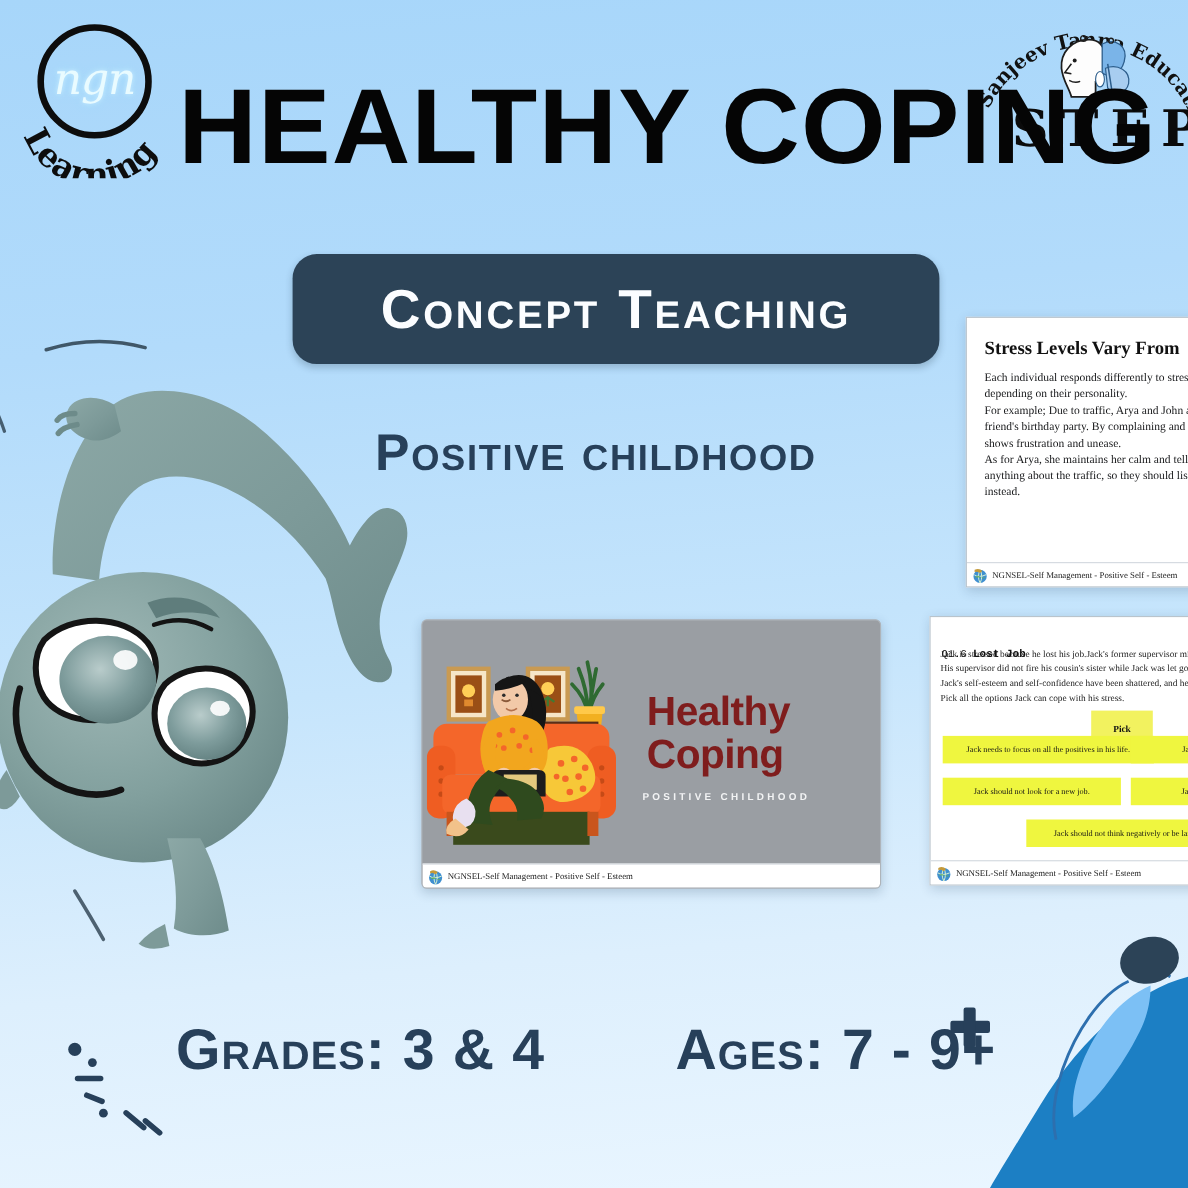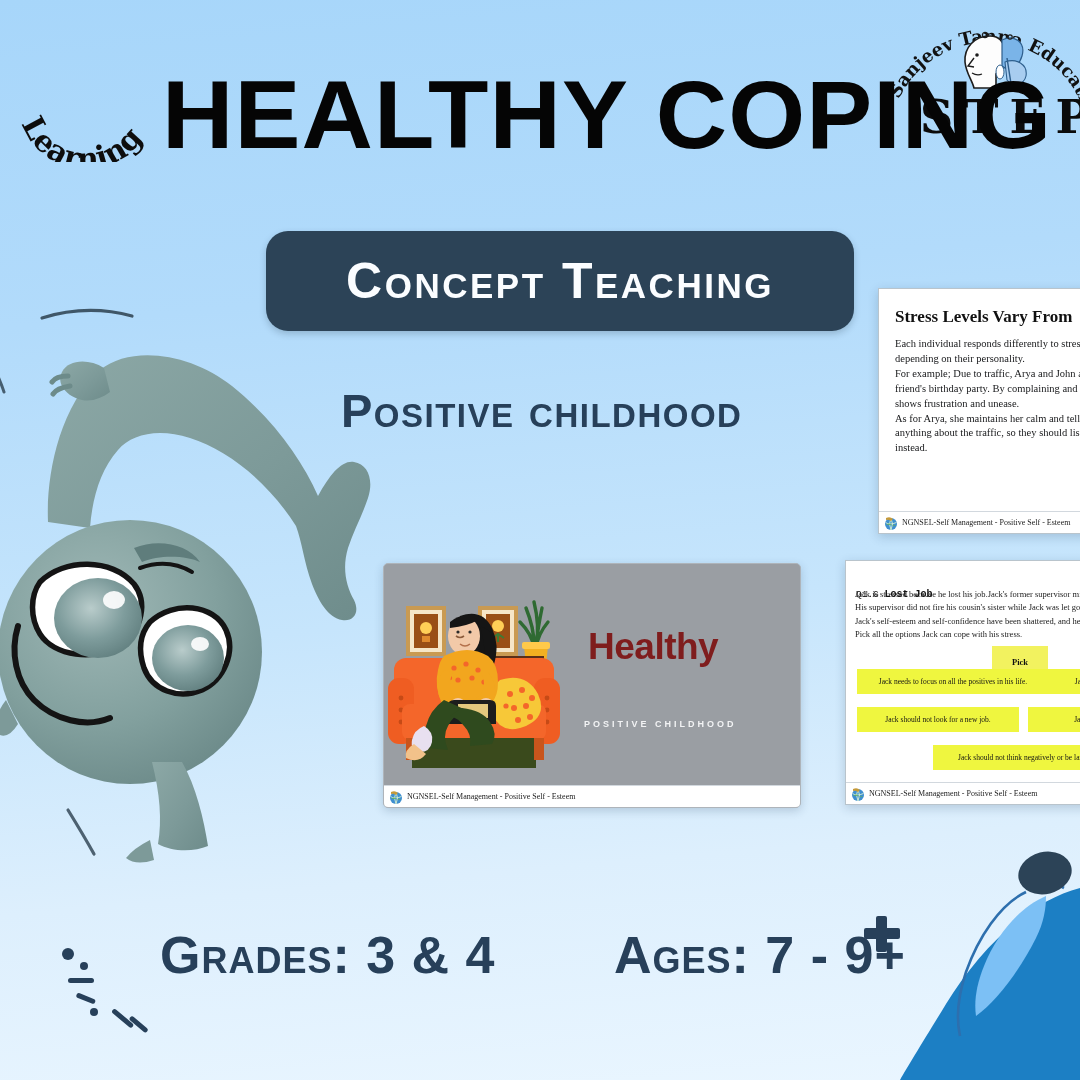--- a/index.html
+++ b/index.html
@@ -166,20 +166,23 @@
   
   #sparkles { position:absolute; left:42px; top:900px; width:140px; height:140px; }
 
   
   #blob { position:absolute; right:0; bottom:0; width:230px; height:250px; }
 </style>
 </head>
 <body>
 
 <div id="ngn-logo">
+  <div class="circle">
+    <span class="ngn-text">ngn</span>
+  </div>
   <svg class="arc" viewBox="0 0 152 150">
     <defs>
         <path id="ngnArc" d="M 8,86 A 68,68 0 0 0 144,92"></path>
       </defs>
     <text><textPath href="#ngnArc" startOffset="12%">Learning</textPath></text>
   </svg>
 </div>
 
 <div id="stepl-logo">
   <svg class="arc-svg" viewBox="0 0 210 110">
@@ -405,20 +408,21 @@
     <path d="M70 118 h30 v14 h-30 Z" fill="#e4c87e"></path>
 
     <path d="M56 114 q-14 10 -18 26 q-4 14 2 22 l20 2 q-6 -14 0 -24 q6 -12 18 -16 Z" fill="#2f4a1e"></path>
     <path d="M74 122 q20 2 28 14 q8 12 2 22 l-22 2 q2 -12 -6 -20 q-6 -8 -14 -10 Z" fill="#2f4a1e"></path>
 
     <path d="M36 140 q-10 4 -12 14 q-2 10 8 12 q10 0 12 -10 q2 -10 -8 -16 Z" fill="#e8e0f0"></path>
     <path d="M26 158 q-10 6 -8 14 q12 6 20 -4 Z" fill="#f2c28a"></path>
   </svg>
   <div class="cover-title">
     <div>Healthy</div>
+    <div>Coping</div>
   </div>
   <div class="cover-sub">POSITIVE CHILDHOOD</div>
   <div class="slide-footer">
     <svg class="globe" viewBox="0 0 16 16">
       <circle cx="8" cy="9" r="6" fill="#3f8fd0"></circle>
       <path d="M2.6 7.5 q4 3 10.8 0 M8 3 q-3 6 0 12 M8 3 q3 6 0 12" stroke="#d9f2d0" stroke-width=".9" fill="none"></path>
       <path d="M3 10 q3 -3 6 0 q2 2 4 0" fill="#5fae62" opacity=".85"></path>
       <path d="M3 3 q4 -2 7 1 l-2 2 q-3 -2 -5 -1 Z" fill="#c59a3a"></path>
     </svg>
     <span class="ftext">NGNSEL-Self Management - Positive Self - Esteem</span>

